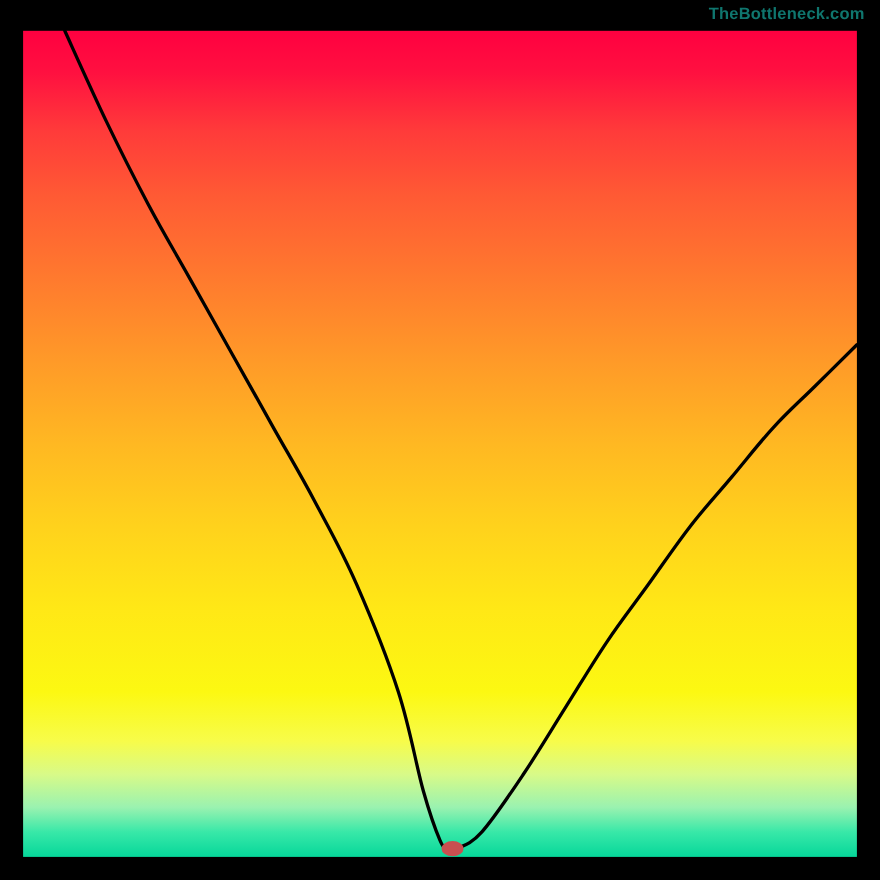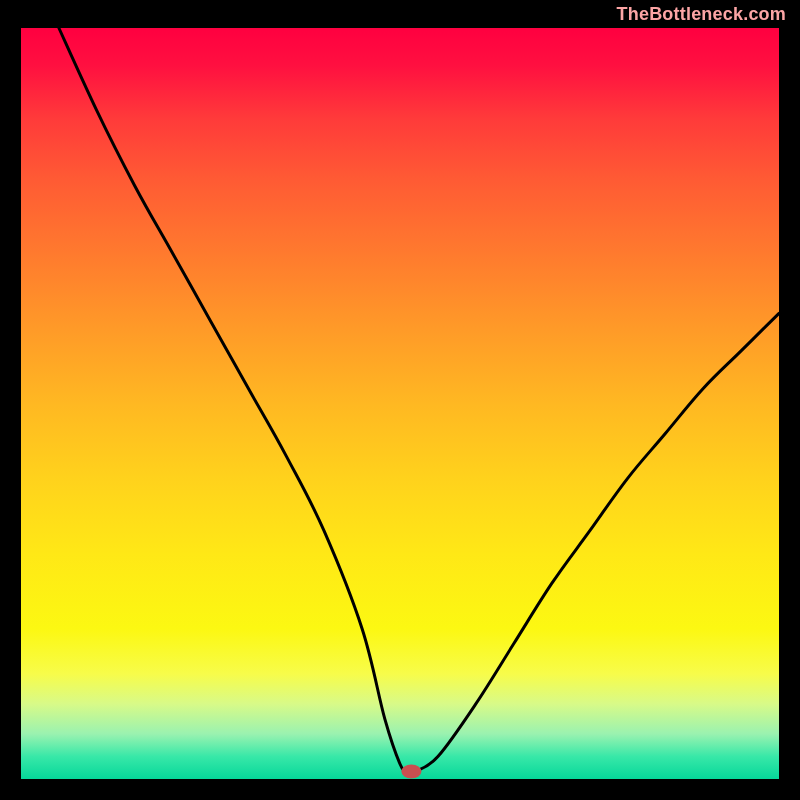--- a/index.html
+++ b/index.html
@@ -14,22 +14,22 @@
   .frame {
     position: relative;
     width: 800px;
     height: 800px;
     background: #000;
   }
   .watermark {
     position: absolute;
     top: 4px;
     right: 14px;
-    color: #fca5a5;
-    font-size: 18px;
+    color: #0f766e;
+    font-size: 15px;
     font-weight: 600;
     letter-spacing: 0.2px;
     z-index: 10;
   }
   .plot {
     position: absolute;
     left: 21px;
     top: 28px;
     width: 758px;
     height: 751px;

